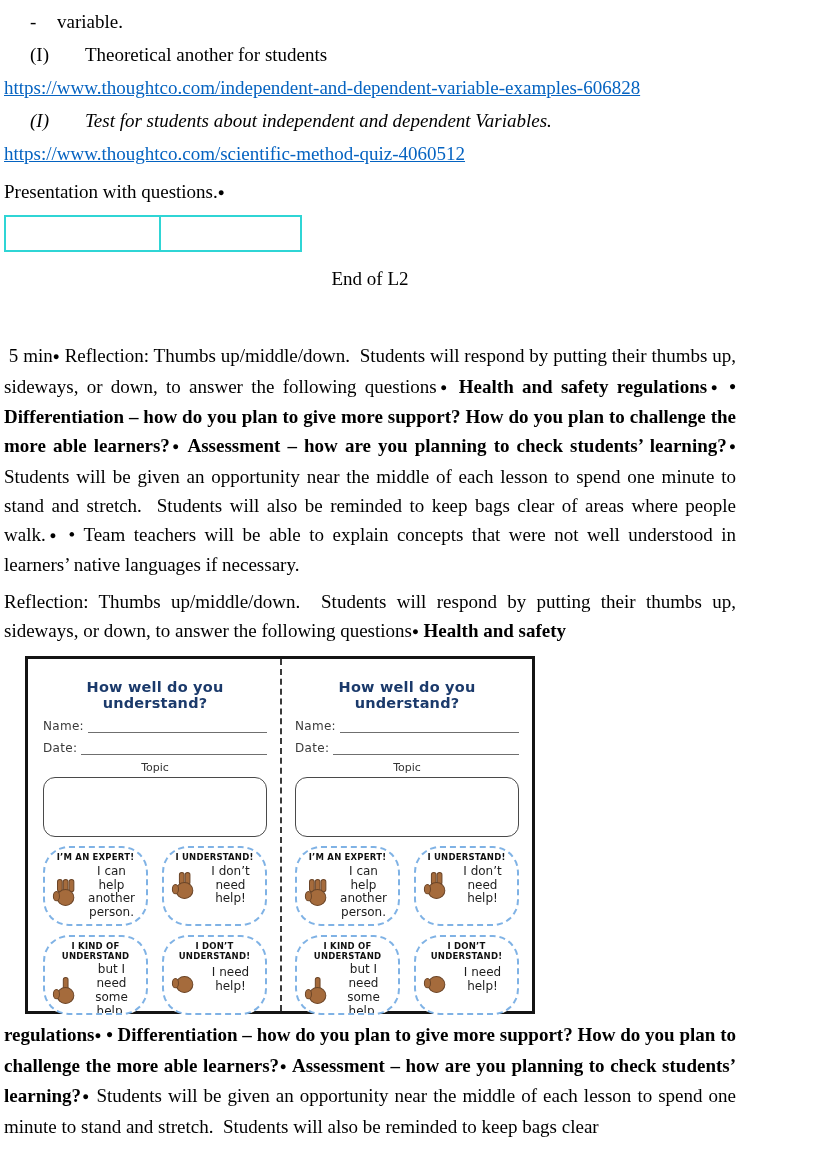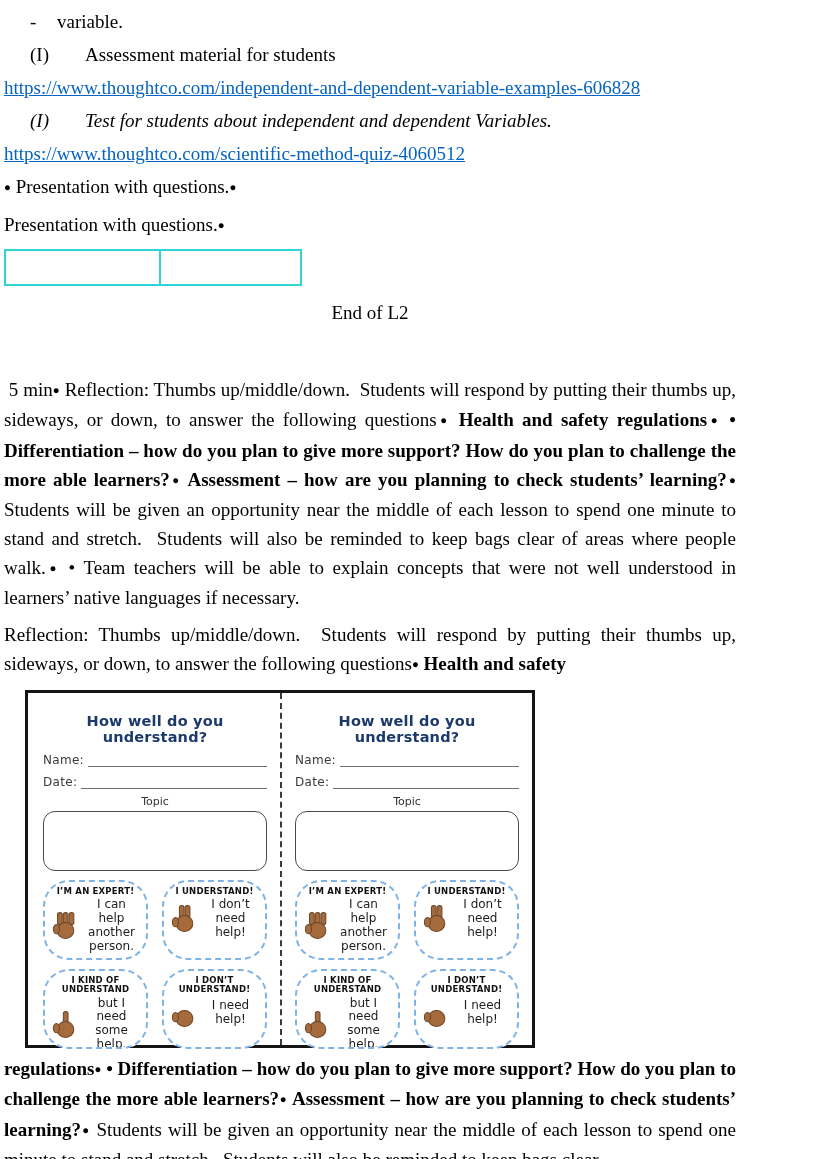--- a/index.html
+++ b/index.html
@@ -50,29 +50,28 @@
   .hand{width:29px;height:33px;flex:none;}
   .b-text{font-size:12px;color:#1d1d1d;text-align:center;line-height:1.15;max-width:58px;}
 </style>
 </head>
 <body>
 
 <div class="page">
 
   <p class="tline hang1"><span class="marker">-</span><span>variable.</span></p>
 
-  <p class="tline hang2"><span class="marker2">(I)</span><span>Assessment material for students</span></p>
+  <p class="tline hang2"><span class="marker2">(I)</span><span>Theoretical another for students</span></p>
 
   <p class="tline"><a href="#" class="doclink">https://www.thoughtco.com/independent-and-dependent-variable-examples-606828</a></p>
 
   <p class="tline hang2 italic"><span class="marker2">(I)</span><span>Test for students about independent and dependent Variables.</span></p>
 
   <p class="tline"><a href="#" class="doclink">https://www.thoughtco.com/scientific-method-quiz-4060512</a></p>
 
-  <p class="tline"><span class="fmt-dot">●</span><span> Presentation with questions.</span><span class="fmt-dot">●</span></p>
 
   <p class="tline mt2"><span>Presentation with questions.</span><span class="fmt-dot">●</span></p>
 
   <div class="mini-table">
     <div class="cell c1"></div>
     <div class="cell c2"></div>
   </div>
 
   <p class="center-line">End of L2</p>
 

